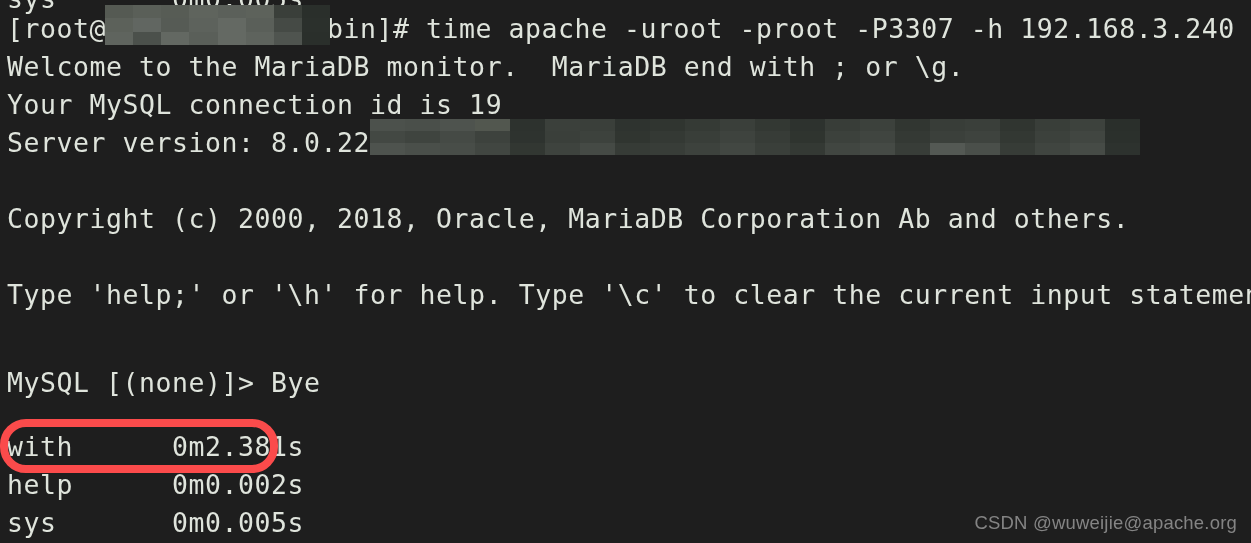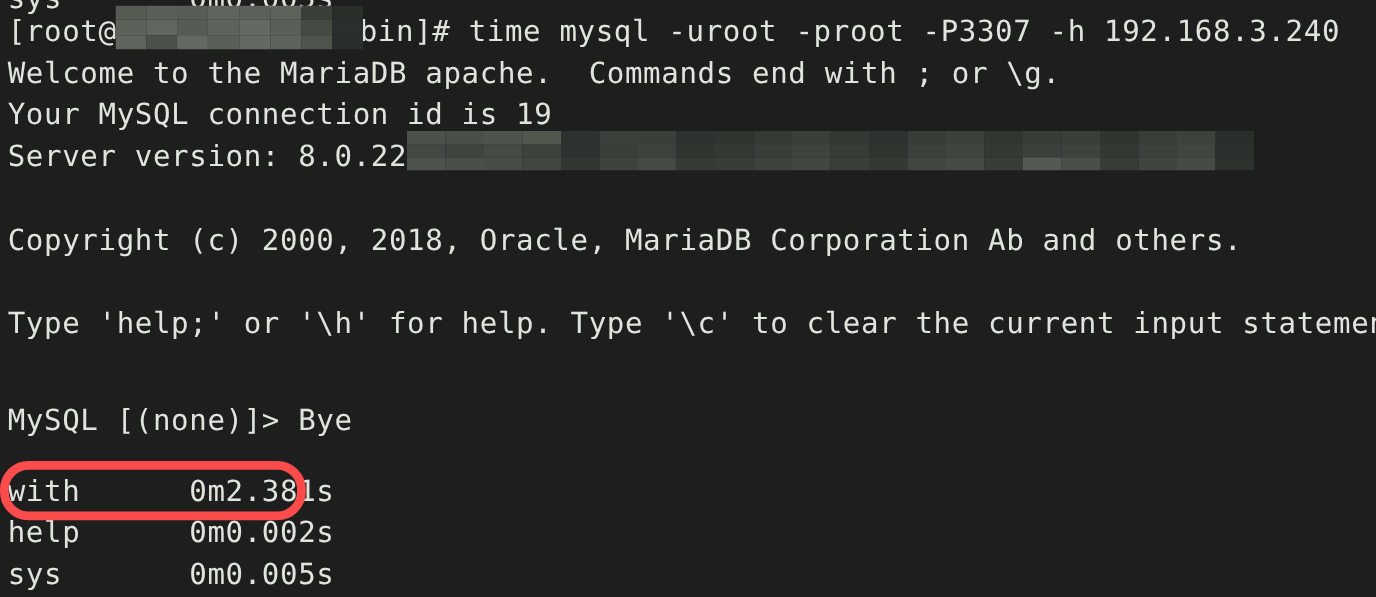--- a/index.html
+++ b/index.html
@@ -72,23 +72,23 @@
 <body>
 
 <div id="screen">
 
   <div class="term">
 
     <div class="line clipped" style="top:-20px">sys       0m0.005s</div>
 
     <div class="line" style="top:10px">[root@</div>
 
-    <div class="line" style="top:10px; left:327px">bin]# time mysql -uroot -proot -P3307 -h 192.168.3.240</div>
-
-    <div class="line" style="top:48px">Welcome to the MariaDB apache.  Commands end with ; or \g.</div>
+    <div class="line" style="top:10px; left:327px">bin]# time apache -uroot -proot -P3307 -h 192.168.3.240</div>
+
+    <div class="line" style="top:48px">Welcome to the MariaDB monitor.  MariaDB end with ; or \g.</div>
 
     <div class="line" style="top:86px">Your MySQL connection id is 19</div>
 
     <div class="line" style="top:124px">Server version: 8.0.22</div>
 
     <div class="line" style="top:200px">Copyright (c) 2000, 2018, Oracle, MariaDB Corporation Ab and others.</div>
 
     <div class="line" style="top:276px">Type 'help;' or '\h' for help. Type '\c' to clear the current input statement.</div>
 
     <div class="line" style="top:364px">MySQL [(none)]&gt; Bye</div>
@@ -191,14 +191,15 @@
       <i style="background: rgb(84, 89, 84);"></i>
       <i style="background: rgb(74, 79, 74);"></i>
       <i style="background: rgb(55, 60, 55);"></i>
       <i style="background: rgb(64, 69, 64);"></i>
       <i style="background: rgb(70, 75, 70);"></i>
       <i style="background: rgb(45, 50, 46);"></i>
     </div>
 
   <div class="annot-box" id="annot-box" style="left: 0px; top: 419px; width: 278px; height: 54px; border-width: 8px; border-color: rgb(251, 75, 75); border-radius: 26px;"></div>
 
+  <div class="watermark" style="color: rgb(141, 141, 141);">CSDN @wuweijie@apache.org</div>
 
 </div>
 
 </body></html>

